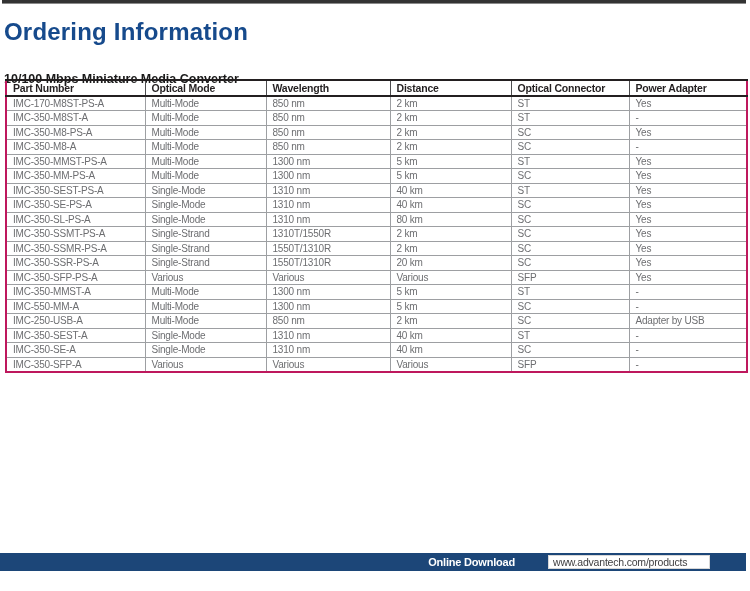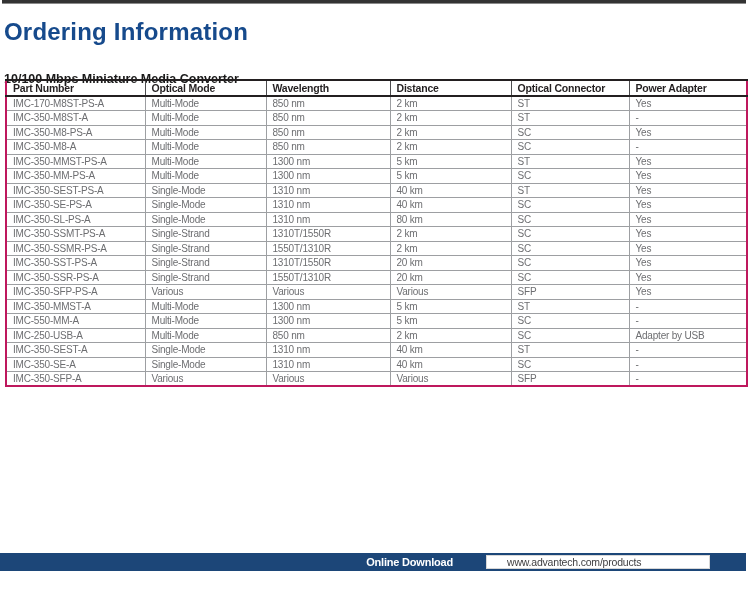--- a/index.html
+++ b/index.html
@@ -85,26 +85,26 @@
   }
   .footer-label {
     color: #ffffff;
     font-size: 11px;
     font-weight: bold;
     letter-spacing: -0.2px;
     margin-right: 5px;
     white-space: nowrap;
   }
   .footer-urlbox {
-    width: 224px;
+    width: 162px;
     height: 14px;
     background: #ffffff;
     border: 1px solid #d7d7d7;
     display: flex;
-    padding-left: 20px;
+    padding-left: 4px;
   }
   .footer-url {
     font-size: 10.5px;
     color: #414042;
     letter-spacing: -0.2px;
     white-space: nowrap;
   }
 </style>
 </head>
 <body>
@@ -230,28 +230,20 @@
 
         <tr>
           <td>IMC-350-SSMR-PS-A</td>
           <td>Single-Strand</td>
           <td>1550T/1310R</td>
           <td>2 km</td>
           <td>SC</td>
           <td>Yes</td>
         </tr>
 
-        <tr>
-          <td>IMC-350-SST-PS-A</td>
-          <td>Single-Strand</td>
-          <td>1310T/1550R</td>
-          <td>20 km</td>
-          <td>SC</td>
-          <td>Yes</td>
-        </tr>
 
         <tr>
           <td>IMC-350-SSR-PS-A</td>
           <td>Single-Strand</td>
           <td>1550T/1310R</td>
           <td>20 km</td>
           <td>SC</td>
           <td>Yes</td>
         </tr>
 

